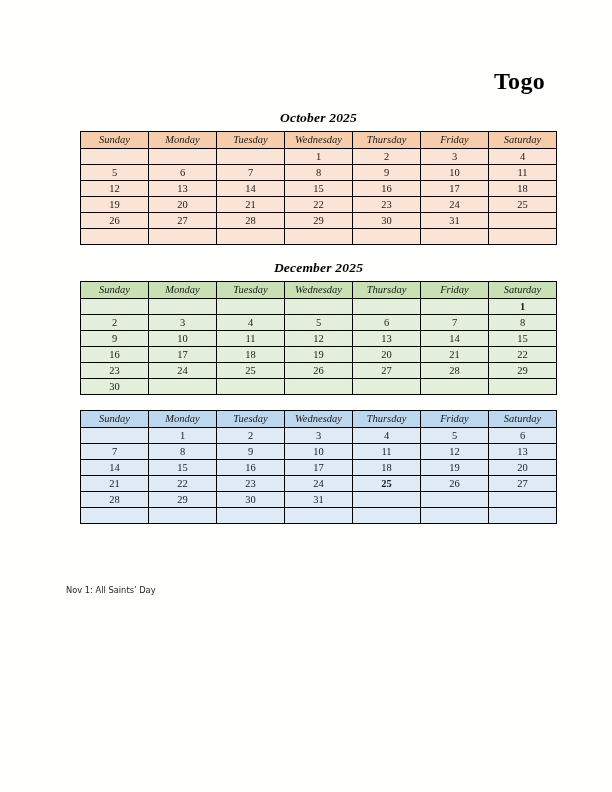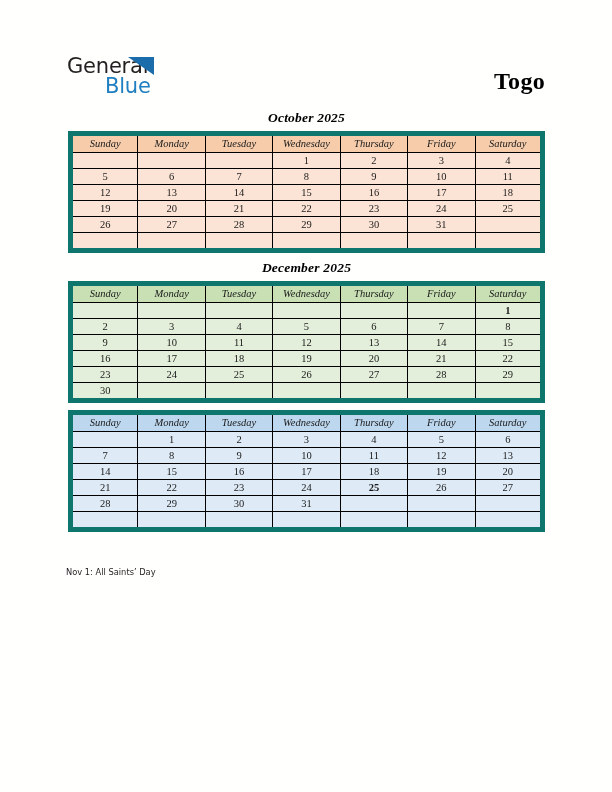--- a/index.html
+++ b/index.html
@@ -64,21 +64,21 @@
     font-family: "Liberation Serif", serif;
     font-size: 24px;
     font-weight: bold;
     color: #000000;
     letter-spacing: 0.3px;
   }
 
   
   .month-block {
     position: absolute;
-    left: 68px;
+    left: 80px;
     width: 477px;
   }
   #month-0 { top: 110px; }
   #month-1 { top: 260px; }
   #month-2 { top: 410px; }
 
   .month-title {
     text-align: center;
     font-family: "Liberation Serif", serif;
     font-size: 13.5px;
@@ -86,21 +86,21 @@
     font-style: italic;
     color: #000000;
     margin: 0 0 5px 0;
     letter-spacing: 0.2px;
   }
 
   table.calendar {
     border-collapse: collapse;
     width: 477px;
     table-layout: fixed;
-    border: 5px solid #0f766e;
+    border: 1px solid #0f766e;
   }
   table.calendar th,
   table.calendar td {
     border: 1px solid #000000;
     height: 15px;
     text-align: center;
     vertical-align: middle;
     font-family: "Liberation Serif", serif;
     font-size: 10.5px;
     color: #1a1a1a;
@@ -126,41 +126,36 @@
   .theme-green th { background: #c8e0b4; }
   .theme-green td { background: #e3efda; }
   
   .theme-blue th { background: #bdd7ee; }
   .theme-blue td { background: #deebf7; }
 
   
   .legend {
     position: absolute;
     left: 62px;
-    top: 565px;
+    top: 583px;
     width: 400px;
   }
   .legend-item {
     font-family: "DejaVu Sans", sans-serif;
     font-size: 8.3px;
     color: #231f20;
     line-height: 14.5px;
     white-space: nowrap;
   }
   .legend-item.indent { padding-left: 4px; }
 </style>
 </head>
 <body>
 
 <div class="page-header">
-  <div class="logo">
-    <span class="logo-general">General</span>
-    <span class="logo-triangle"></span>
-    <span class="logo-blue">Blue</span>
-  </div>
   <div class="country-title">Togo</div>
 </div>
 
 <div class="month-block" id="month-0">
   <div class="month-title">October 2025</div>
   <table class="calendar theme-peach">
     <thead>
       <tr>
           <th>Sunday</th>
           <th>Monday</th>

